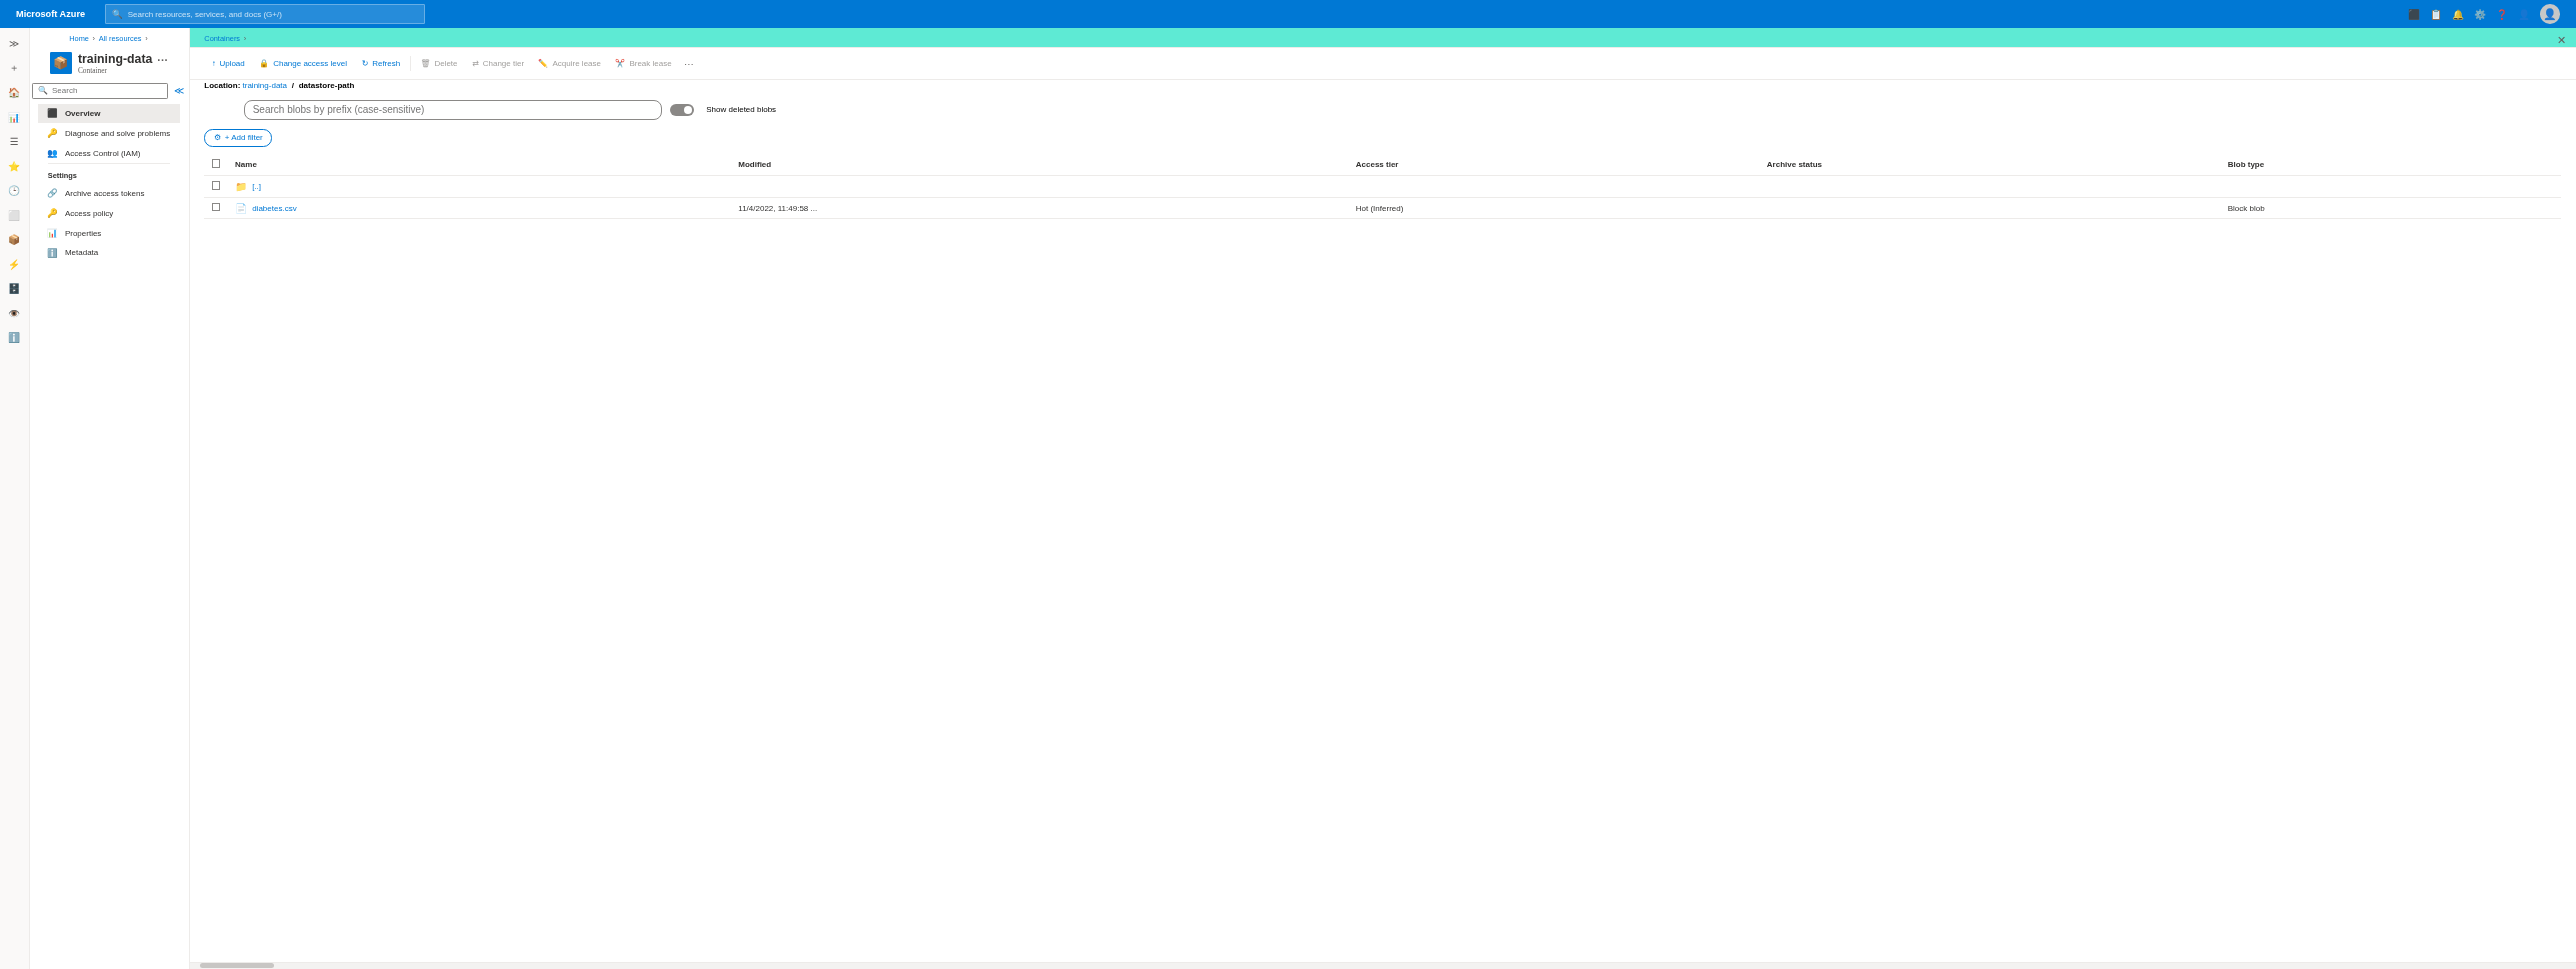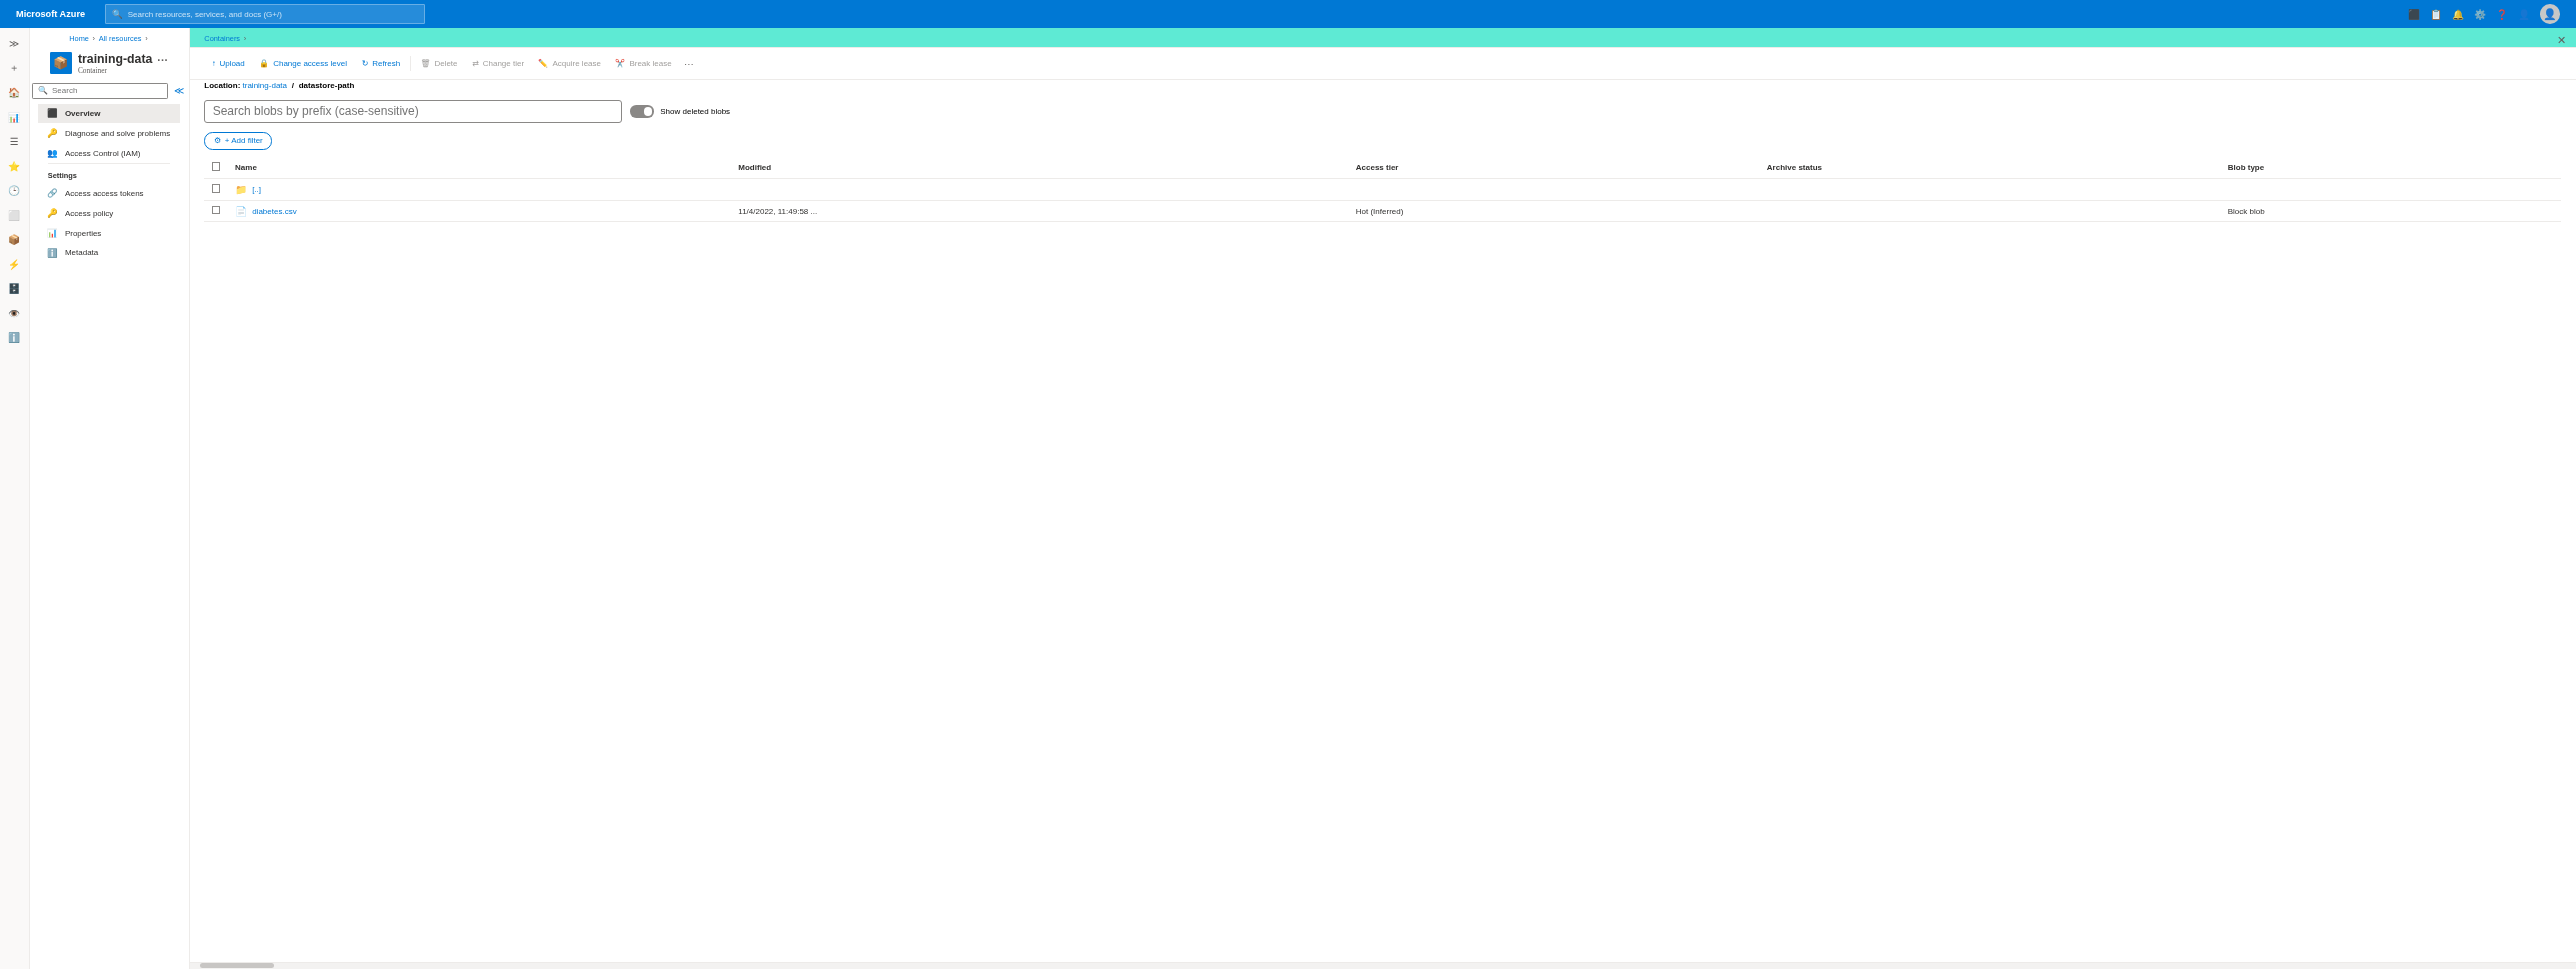--- a/index.html
+++ b/index.html
@@ -312,30 +312,31 @@
       padding: 3.7px 14.8px 6.2px;
       display: flex;
       align-items: center;
       gap: 7.4px;
       flex-shrink: 0;
     }
     .search-blobs-input {
       flex: 1;
       max-width: 418px;
       border: 0.6px solid #8a8886;
-      border-radius: 3px;
+      border-radius: 8px;
       padding: 3.7px 7.4px;
-      font-size: 12px;
+      font-size: 10px;
       outline: none;
       color: #323130;
+      margin-left: 40px;
     }
     .toggle-row {
       display: flex;
       align-items: center;
-      gap: 6px;
+      gap: 12px;
     }
     .toggle {
       width: 24.6px;
       height: 12.3px;
       background: #8a8886;
       border-radius: 6.2px;
       position: relative;
       cursor: pointer;
     }
     .toggle-knob {
@@ -522,21 +523,21 @@
       <div class="nav-item">
         <span class="nav-item-icon">👥</span>
         <span>Access Control (IAM)</span>
       </div>
 
       <div class="nav-divider"></div>
       <div class="nav-section-label">Settings</div>
 
       <div class="nav-item">
         <span class="nav-item-icon">🔗</span>
-        <span>Access access tokens</span>
+        <span>Archive access tokens</span>
       </div>
       <div class="nav-item">
         <span class="nav-item-icon">🔑</span>
         <span>Access policy</span>
       </div>
       <div class="nav-item">
         <span class="nav-item-icon">📊</span>
         <span>Properties</span>
       </div>
       <div class="nav-item">

